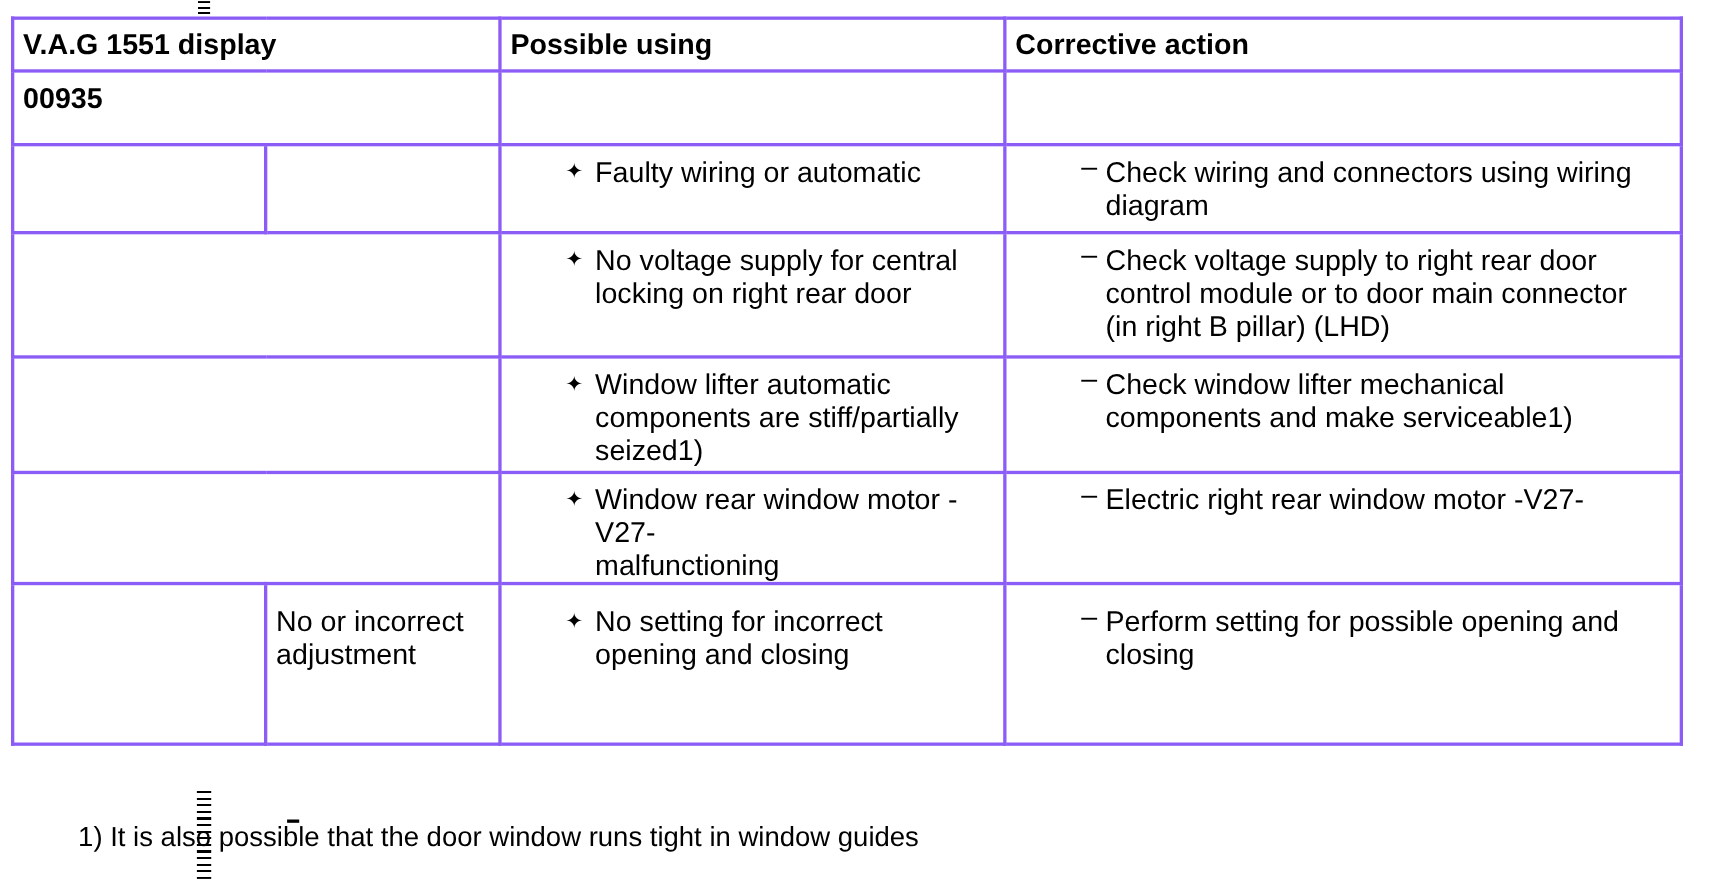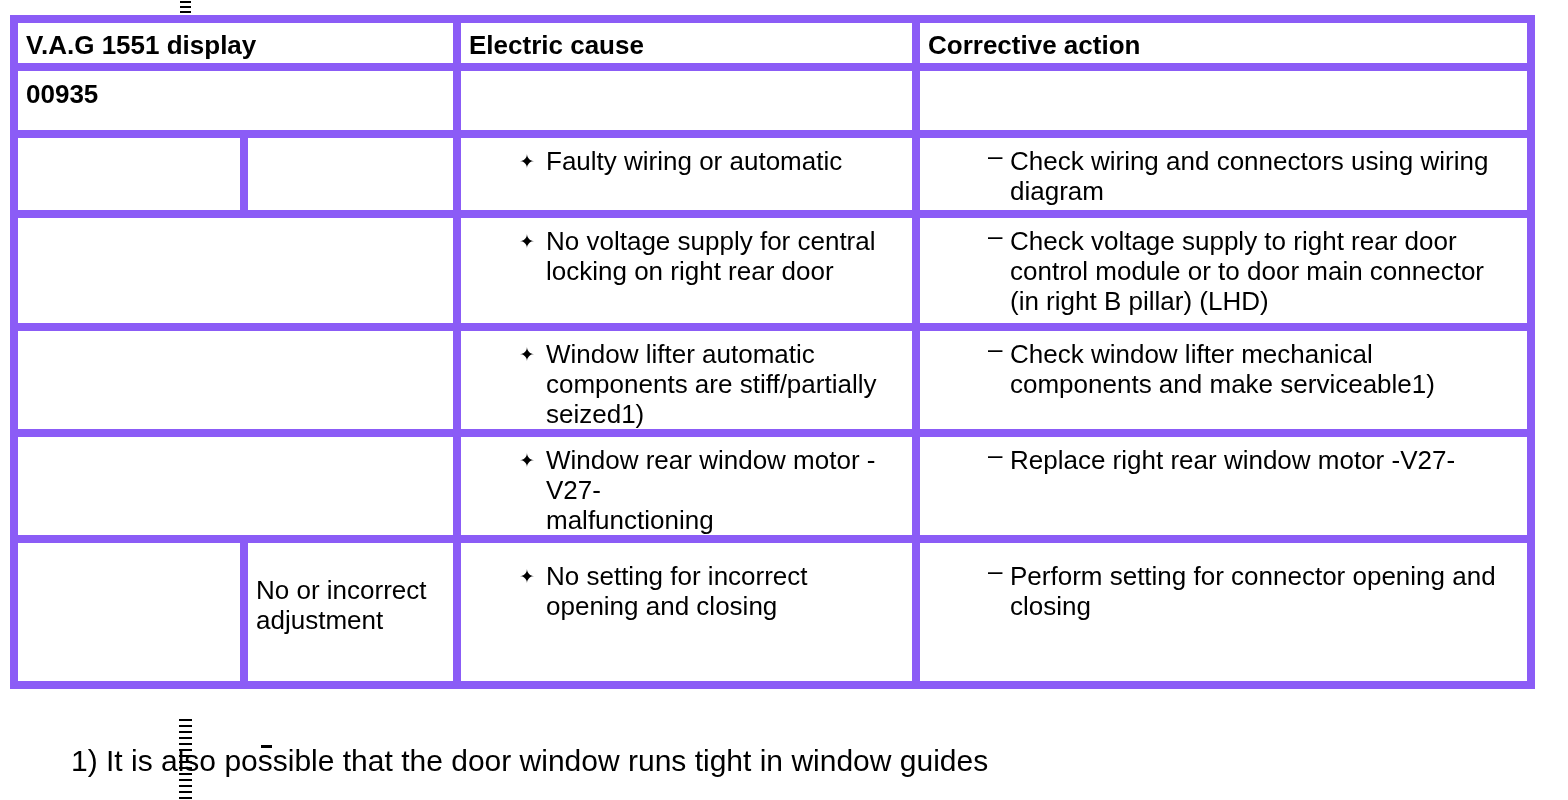--- a/index.html
+++ b/index.html
@@ -6,41 +6,41 @@
   body{
     width:1568px;height:800px;position:relative;background:#ffffff;
     font-family:"Liberation Sans","DejaVu Sans",sans-serif;color:#000;
     overflow:hidden;
   }
   table.fault-table{
     position:absolute;left:10px;top:15px;width:1517px;
     border-collapse:collapse;table-layout:fixed;
   }
   td{
-    border:8px solid #8b5cf6;vertical-align:top;padding:0;
+    border:3px solid #8b5cf6;vertical-align:top;padding:0;
     font-size:26px;line-height:30px;overflow:hidden;
   }
   .b{font-weight:bold;}
   .pad{padding:8px 10px 0 8px;}
   .pad-hdr{padding:7px 10px 0 8px;}
   .pad-desc{padding:4px 10px 0 8px;}
-  .pad-sub{padding:32px 8px 0 8px;}
+  .pad-sub{padding:18px 8px 0 8px;}
   .txt{white-space:pre-line;}
   .item{display:flex;align-items:flex-start;padding-top:8px;}
   .item.low{padding-top:18px;}
   .cause-item{padding-left:58px;padding-right:6px;}
   .action-item{padding-left:68px;padding-right:6px;}
   .bullet{
     flex:none;width:27px;font-size:19px;line-height:30px;
     font-family:"DejaVu Sans",sans-serif;
   }
   .dash{flex:none;width:22px;position:relative;top:-5px;}
   .itxt{flex:1;white-space:pre-line;}
   .footnote{
-    position:absolute;left:71px;top:746px;font-size:30px;line-height:30px;
+    position:absolute;left:71px;top:746px;font-size:25px;line-height:30px;
     white-space:nowrap;
   }
   .mark-top{
     position:absolute;left:180px;top:1px;width:11px;height:14px;
     background:repeating-linear-gradient(to bottom,#000 0 2px,transparent 2px 5px);
   }
   .mark-bottom{
     position:absolute;left:179px;top:719px;width:13px;height:80px;
     background:repeating-linear-gradient(to bottom,#000 0 2px,transparent 2px 6px);
   }
@@ -57,21 +57,21 @@
   <colgroup>
     <col style="width:230px">
       <col style="width:213px">
       <col style="width:459px">
       <col style="width:615px">
   </colgroup>
 
   <tbody>
       <tr style="height:48px">
     <td colspan="2" class="b pad-hdr">V.A.G 1551 display</td>
-    <td class="b pad-hdr">Electric cause</td>
+    <td class="b pad-hdr">Possible using</td>
     <td class="b pad-hdr">Corrective action</td>
   </tr>
 
   <tr style="height:67px">
     <td colspan="2" class="b pad">00935</td>
     <td></td>
     <td></td>
   </tr>
 
 
@@ -136,40 +136,40 @@
     <td>
       <div class="item cause-item">
         <span class="bullet">✦</span>
         <span class="itxt">Window rear window motor -V27-
 malfunctioning</span>
       </div>
     </td>
     <td>
       <div class="item action-item">
         <span class="dash">–</span>
-        <span class="itxt">Replace right rear window motor -V27-</span>
+        <span class="itxt">Electric right rear window motor -V27-</span>
       </div>
     </td>
   </tr>
 
   <tr style="height:146px">
     <td></td>
     <td class="pad-sub txt">No or incorrect
 adjustment</td>
     <td>
       <div class="item low cause-item">
         <span class="bullet">✦</span>
         <span class="itxt">No setting for incorrect
 opening and closing</span>
       </div>
     </td>
     <td>
       <div class="item low action-item">
         <span class="dash">–</span>
-        <span class="itxt">Perform setting for connector opening and
+        <span class="itxt">Perform setting for possible opening and
 closing</span>
       </div>
     </td>
   </tr>
 </tbody>
   </table>
 
 <div class="mark-bottom"></div>
 <div class="mark-hyphen"></div>
 

